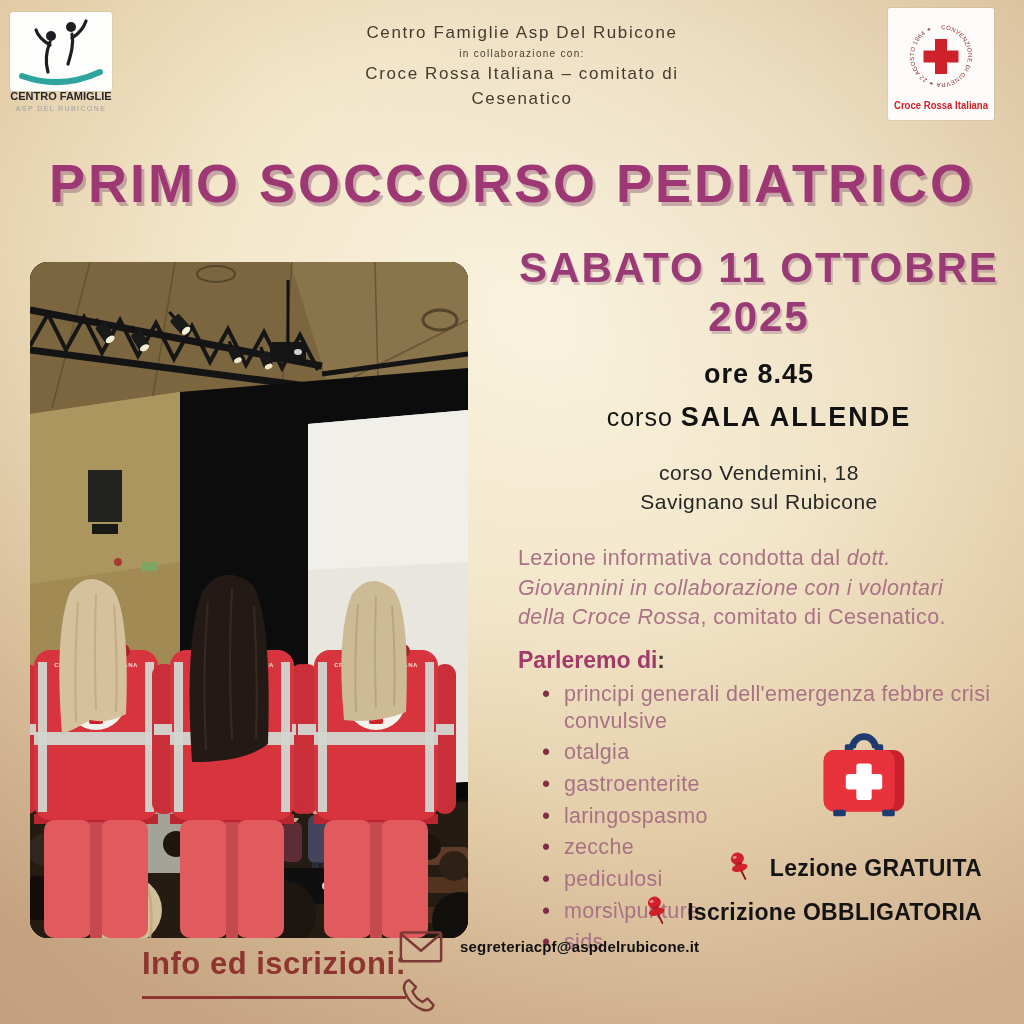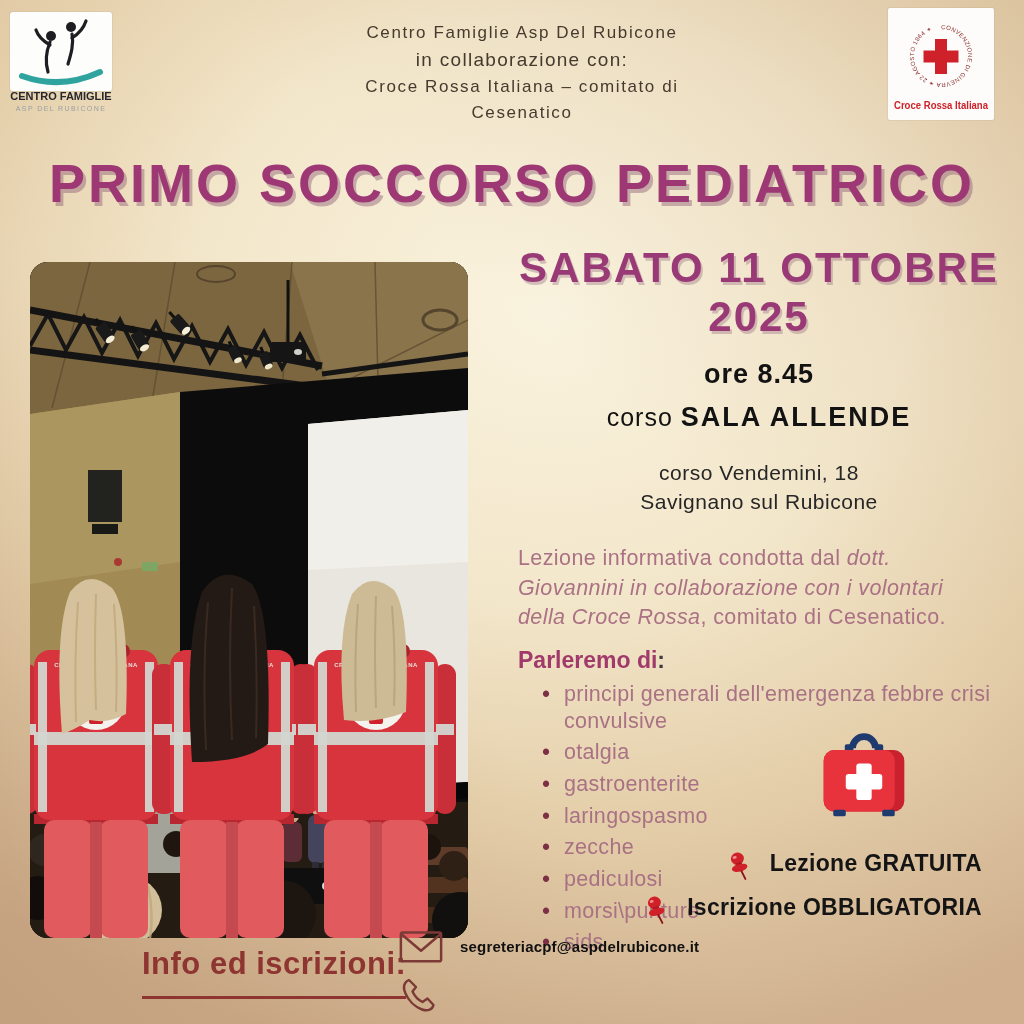--- a/index.html
+++ b/index.html
@@ -10,21 +10,21 @@
       linear-gradient(225deg, rgba(175,135,100,.18) 0%, rgba(175,135,100,0) 40%),
       radial-gradient(ellipse 920px 760px at 54% 30%, #faf3df 0%, #f3e7cb 38%, #e4cea9 68%, #cfaf8d 100%);
   }
   svg text{font-family:"Liberation Sans",sans-serif;}
 
   
   .logo-left{position:absolute;left:10px;top:12px;width:102px;height:79px;background:#fdfdfb;border-radius:3px;box-shadow:0 0 0 1px rgba(0,0,0,.04);}
   .logo-right{position:absolute;left:888px;top:8px;width:106px;height:112px;background:#fdfcfa;border-radius:2px;box-shadow:0 0 0 1px rgba(0,0,0,.04);}
   .collab{position:absolute;left:322px;top:20px;width:400px;text-align:center;color:#463a2f;}
   .collab .c-big{font-size:17px;letter-spacing:1.6px;line-height:1.5;}
-  .collab .c-small{font-size:19px;letter-spacing:1.3px;line-height:1.5;}
+  .collab .c-small{font-size:10px;letter-spacing:1.3px;line-height:1.5;}
 
   
   .title{position:absolute;top:152px;left:0;right:0;text-align:center;
     font-size:54px;font-weight:800;letter-spacing:3px;color:#9e3874;
     text-shadow:3px 4px 0 rgba(141,94,118,.45);}
 
   
   .rcol{position:absolute;left:506px;top:244px;width:506px;}
   .date{font-size:42px;font-weight:800;color:#993a76;text-align:center;line-height:1.16;letter-spacing:2px;text-shadow:2px 3px 0 rgba(141,94,118,.35);}
   .time{margin-top:18px;text-align:center;font-size:27px;font-weight:700;color:#121212;letter-spacing:1px;}
@@ -35,21 +35,21 @@
   .desc{margin-top:28px;margin-left:12px;width:436px;font-size:21.5px;color:#ab7185;line-height:1.38;letter-spacing:.4px;}
   .topics{margin-top:14px;margin-left:12px;width:474px;}
   .topics-h{font-size:23px;font-weight:800;color:#a13a6b;}
   .topics-h .colon{color:#3c3c3c;font-weight:700;}
   ul.topic-list{list-style:none;margin:7px 0 0;padding:0 0 0 24px;}
   ul.topic-list li{position:relative;max-width:428px;padding-left:22px;font-size:21.5px;color:#a97184;line-height:1.24;margin-bottom:5px;letter-spacing:.3px;}
   ul.topic-list li::before{content:"•";position:absolute;left:0;top:-1px;color:#7d2f45;font-size:23px;}
 
   .kit{position:absolute;left:816px;top:730px;width:96px;height:94px;}
 
-  .note{position:absolute;right:42px;display:flex;align-items:flex-start;gap:16px;}
+  .note{position:absolute;right:42px;display:flex;align-items:flex-end;gap:16px;}
   .note-1{top:850px;}
   .note-2{top:894px;}
   .note-text{font-size:23px;font-weight:800;color:#141414;letter-spacing:.3px;white-space:nowrap;}
 
   
   .photo{position:absolute;left:30px;top:262px;width:438px;height:676px;border-radius:18px;overflow:hidden;background:#111;}
 
   
   .footer-label{position:absolute;left:142px;top:946px;font-size:31px;font-weight:800;color:#8e3431;letter-spacing:.5px;padding-bottom:14px;border-bottom:3.5px solid #8e3431;}
   .crow{position:absolute;left:398px;display:flex;align-items:center;gap:16px;}

